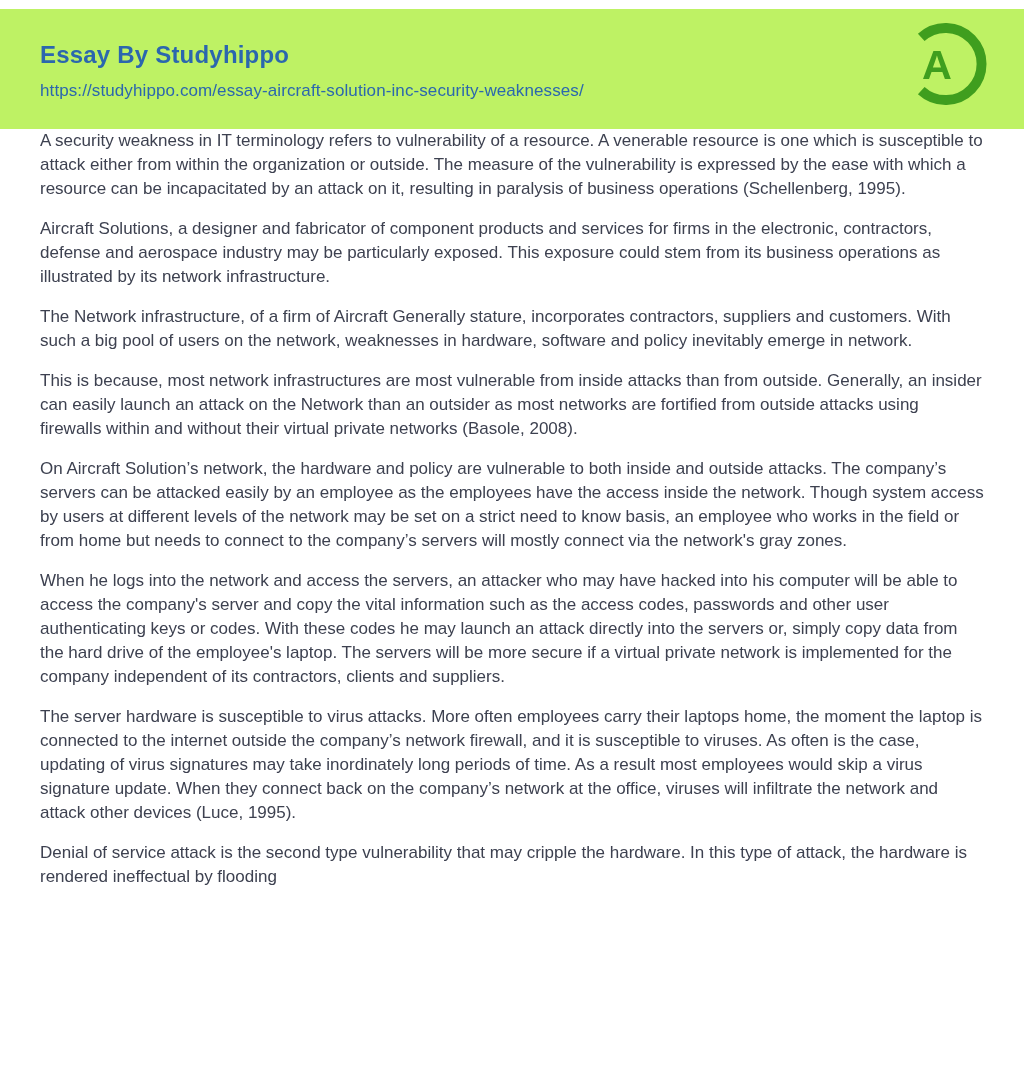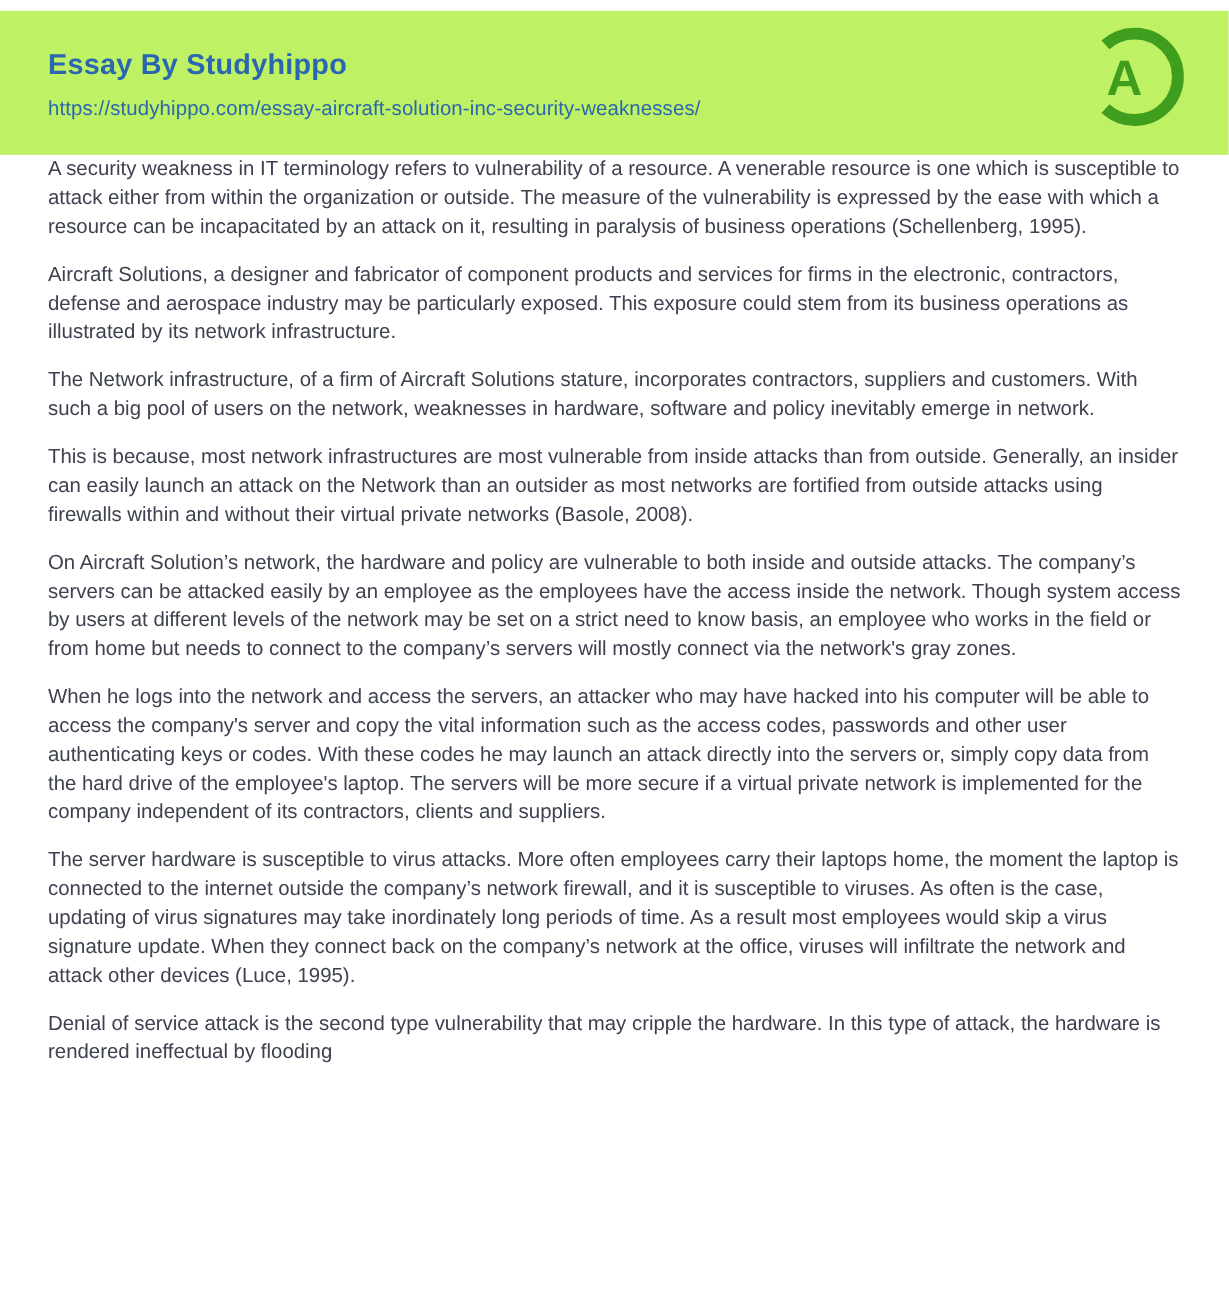--- a/index.html
+++ b/index.html
@@ -79,20 +79,20 @@
       <text x="40" y="67" text-anchor="middle" font-family="Liberation Sans, DejaVu Sans, sans-serif" font-size="46" font-weight="bold" fill="#3f9e1e">A</text>
     </svg>
   </span>
 </header>
 
 <main class="article">
 
   <div>
       <p class="body-paragraph">A security weakness in IT terminology refers to vulnerability of a resource. A venerable resource is one which is susceptible to attack either from within the organization or outside. The measure of the vulnerability is expressed by the ease with which a resource can be incapacitated by an attack on it, resulting in paralysis of business operations (Schellenberg, 1995).</p>
       <p class="body-paragraph">Aircraft Solutions, a designer and fabricator of component products and services for firms in the electronic, contractors, defense and aerospace industry may be particularly exposed. This exposure could stem from its business operations as illustrated by its network infrastructure.</p>
-      <p class="body-paragraph">The Network infrastructure, of a firm of Aircraft Solutions stature, incorporates contractors, suppliers and customers. With such a big pool of users on the network, weaknesses in hardware, software and policy inevitably emerge in network.</p>
+      <p class="body-paragraph">The Network infrastructure, of a firm of Aircraft Generally stature, incorporates contractors, suppliers and customers. With such a big pool of users on the network, weaknesses in hardware, software and policy inevitably emerge in network.</p>
       <p class="body-paragraph">This is because, most network infrastructures are most vulnerable from inside attacks than from outside. Generally, an insider can easily launch an attack on the Network than an outsider as most networks are fortified from outside attacks using firewalls within and without their virtual private networks (Basole, 2008).</p>
       <p class="body-paragraph">On Aircraft Solution’s network, the hardware and policy are vulnerable to both inside and outside attacks. The company’s servers can be attacked easily by an employee as the employees have the access inside the network. Though system access by users at different levels of the network may be set on a strict need to know basis, an employee who works in the field or from home but needs to connect to the company’s servers will mostly connect via the network's gray zones.</p>
       <p class="body-paragraph">When he logs into the network and access the servers, an attacker who may have hacked into his computer will be able to access the company's server and copy the vital information such as the access codes, passwords and other user authenticating keys or codes. With these codes he may launch an attack directly into the servers or, simply copy data from the hard drive of the employee's laptop. The servers will be more secure if a virtual private network is implemented for the company independent of its contractors, clients and suppliers.</p>
       <p class="body-paragraph">The server hardware is susceptible to virus attacks. More often employees carry their laptops home, the moment the laptop is connected to the internet outside the company’s network firewall, and it is susceptible to viruses. As often is the case, updating of virus signatures may take inordinately long periods of time. As a result most employees would skip a virus signature update. When they connect back on the company’s network at the office, viruses will infiltrate the network and attack other devices (Luce, 1995).</p>
       <p class="body-paragraph">Denial of service attack is the second type vulnerability that may cripple the hardware. In this type of attack, the hardware is rendered ineffectual by flooding</p>
     </div>
 </main>
 
 </body></html>

